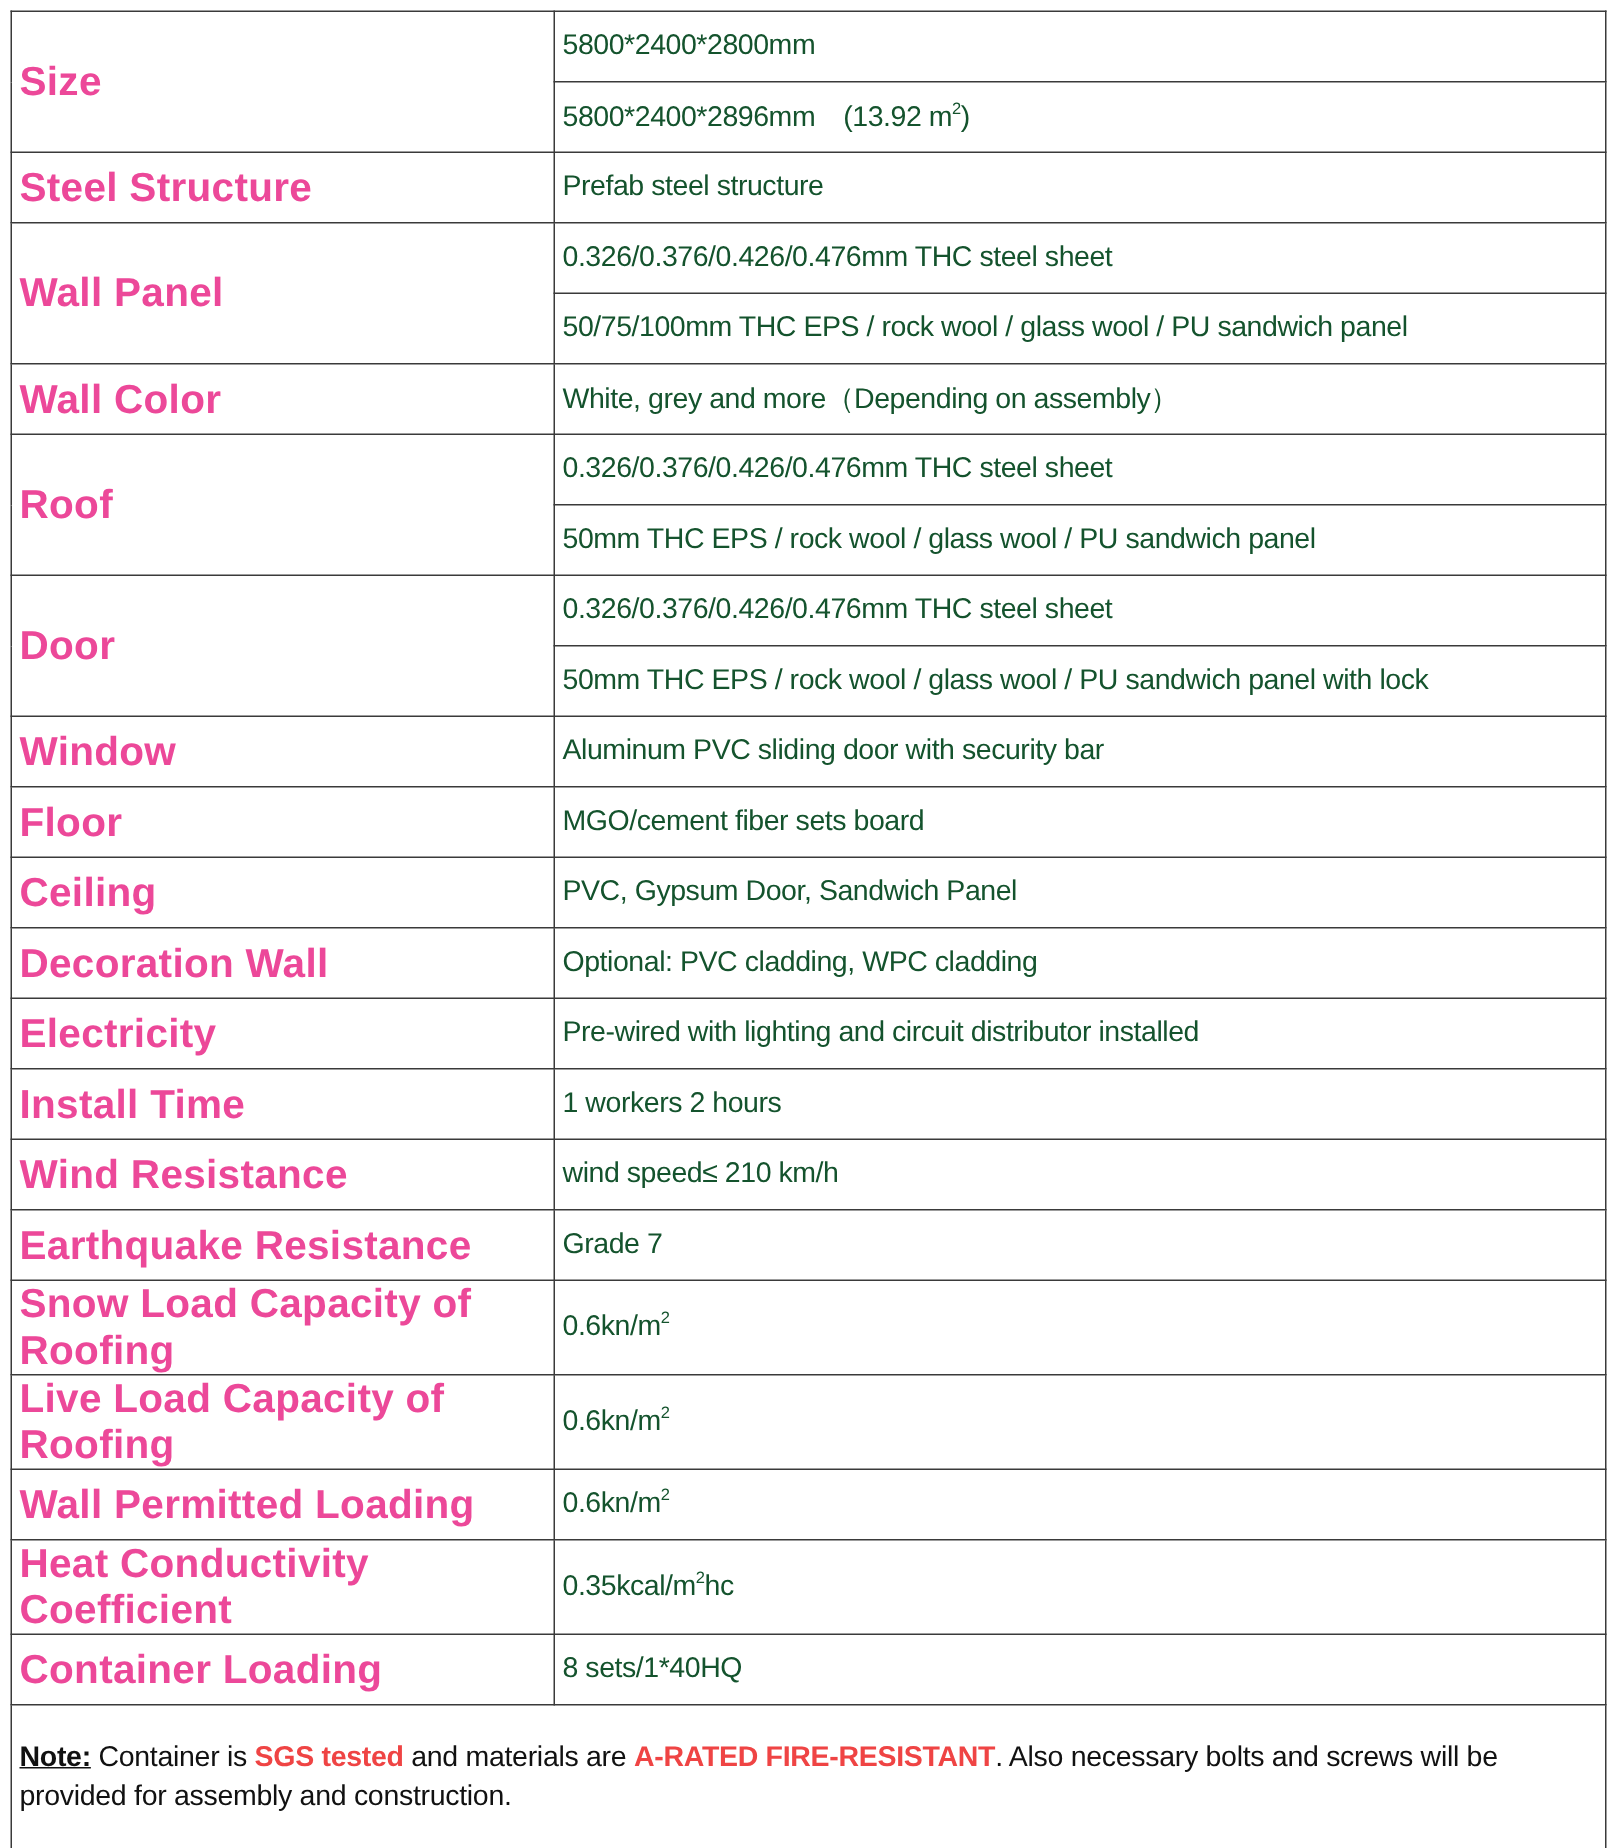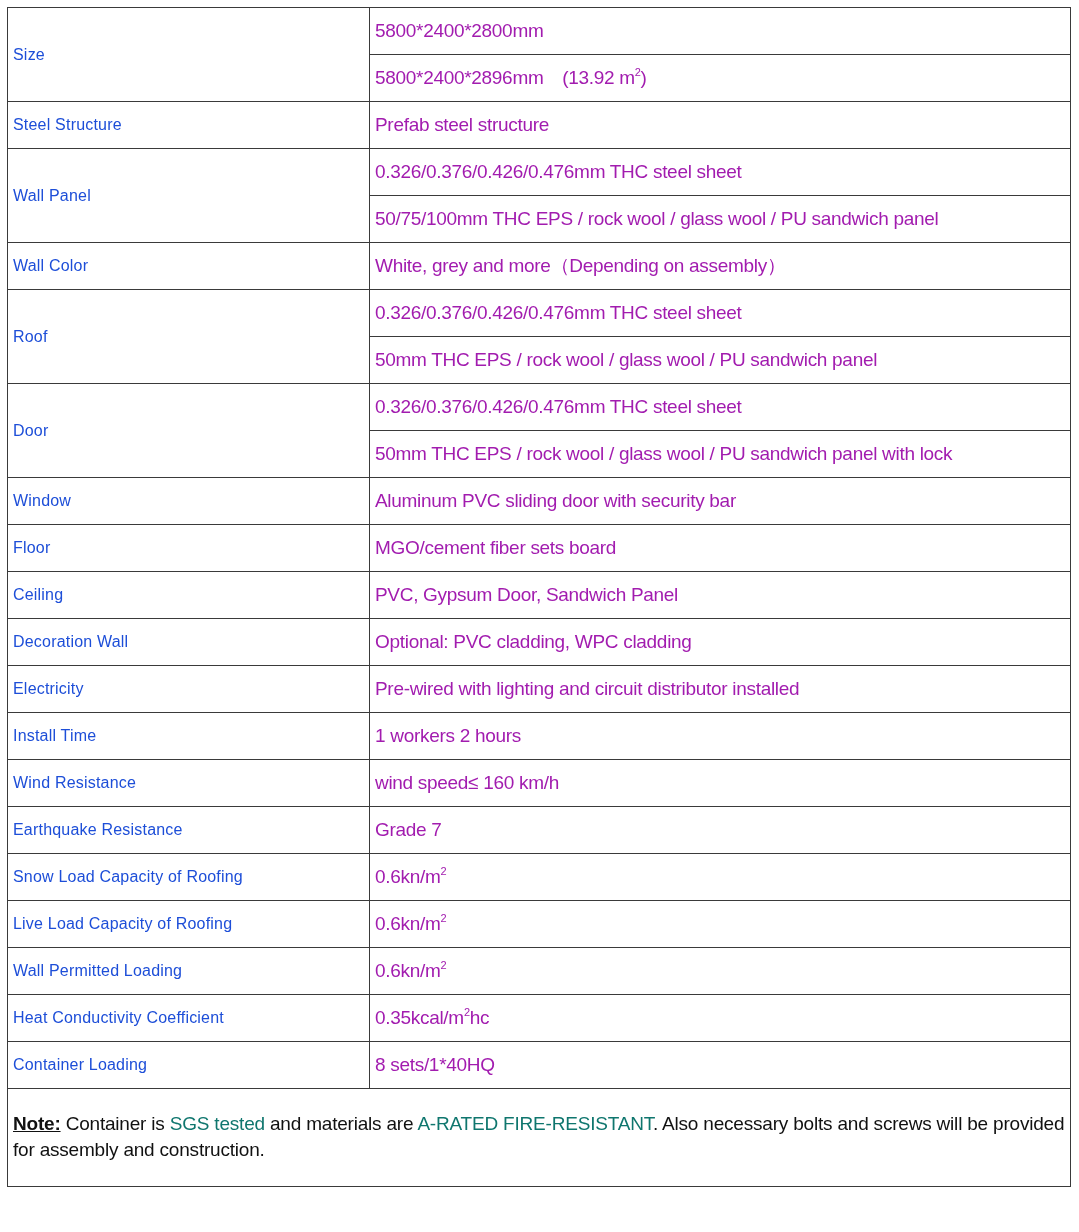--- a/index.html
+++ b/index.html
@@ -10,36 +10,36 @@
   }
   table.spec {
     width: 1064px; border-collapse: collapse; table-layout: fixed;
   }
   table.spec td {
     border: 1.5px solid #3a3a3a;
     height: 47px; padding: 0 0 0 5px;
     vertical-align: middle; box-sizing: border-box;
   }
   td.label {
-    width: 362px; color: #1d4ed8; font-weight: normal; font-size: 16px;
+    width: 362px; color: #ec4899; font-weight: bold; font-size: 27px;
     letter-spacing: 0.2px;
   }
   td.value {
-    color: #a21caf; font-size: 19px; letter-spacing: -0.3px;
+    color: #14532d; font-size: 19px; letter-spacing: -0.3px;
   }
   sup { font-size: 11px; vertical-align: 8px; line-height: 0; }
   .note {
     width: 1064px; height: 98px; box-sizing: border-box;
     border: 1.5px solid #3a3a3a; border-top: none;
     padding: 22px 4px 0 5px;
     font-size: 19px; line-height: 26px; color: #111111;
     letter-spacing: -0.2px;
   }
   .note .bold { font-weight: bold; text-decoration: underline; }
-  .note .red { color: #0f766e; font-weight: normal; }
+  .note .red { color: #ef4444; font-weight: bold; }
 </style>
 </head>
 <body>
 
 <div class="sheet">
   <table class="spec">
     <tbody>
 
       <tr>
         <td class="label" rowspan="2">Size</td>
@@ -108,21 +108,21 @@
         <td class="value">Pre-wired with lighting and circuit distributor installed</td>
       </tr>
 
       <tr>
         <td class="label">Install Time</td>
         <td class="value">1 workers 2 hours</td>
       </tr>
 
       <tr>
         <td class="label">Wind Resistance</td>
-        <td class="value">wind speed≤ 160 km/h</td>
+        <td class="value">wind speed≤ 210 km/h</td>
       </tr>
 
       <tr>
         <td class="label">Earthquake Resistance</td>
         <td class="value">Grade 7</td>
       </tr>
 
       <tr>
         <td class="label">Snow Load Capacity of Roofing</td>
         <td class="value"><span>0.6kn/m</span><sup>2</sup></td>

